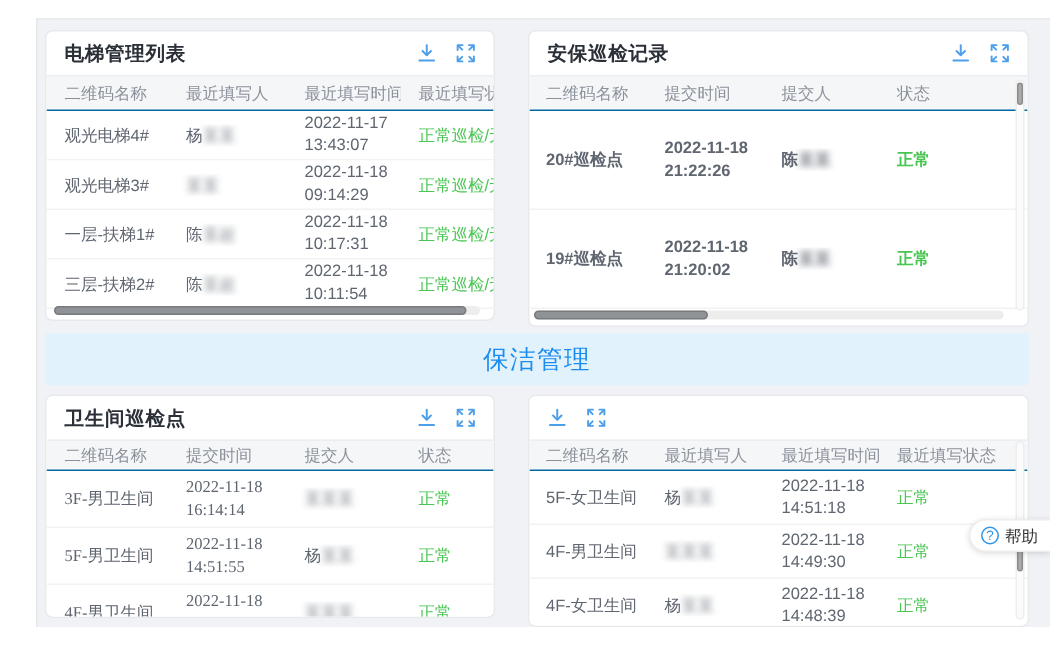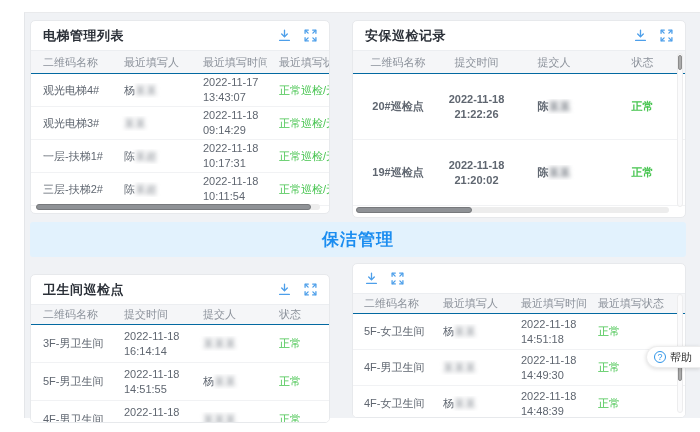--- a/index.html
+++ b/index.html
@@ -6,22 +6,22 @@
   html,body { width:700px; height:432px; background:#ffffff; overflow:hidden;
               font-family:"Liberation Sans","DejaVu Sans",sans-serif; }
   .stage { position:relative; width:700px; height:363px; }
 
   .content { position:absolute; left:24px; top:12px; width:676px; height:406px;
              background:#f0f2f5; border-left:1px solid #e4e6e9; border-top:1px solid #e9eaec; }
 
   .card { position:absolute; background:#fff; border:1px solid #e7e9ec; border-radius:5px;
           overflow:hidden; }
   #card1 { left:30px; top:20px;  width:300px; height:194px; }
-  #card2 { left:352px; top:20px; width:334px; height:198px;text-align:center; }
-  #card3 { left:30px; top:274px; width:300px; height:149px; }
+  #card2 { left:352px; top:20px; width:334px; height:198px; }
+  #card3 { left:30px; top:263px; width:300px; height:149px;font-family:Liberation Serif, serif; }
   #card4 { left:352px; top:263px; width:334px; height:155px; }
 
   .card-head { height:29px; display:flex; align-items:center; justify-content:space-between;
                padding:0 12px; }
   .card-title { font-size:13px; font-weight:bold; color:#2b3038; letter-spacing:.5px; }
   .head-icons { display:flex; gap:13px; align-items:center; }
   .icon-btn { width:13px; height:13px; display:inline-flex; cursor:pointer; }
   .icon-btn svg { width:13px; height:13px; }
 
   .thead { display:flex; background:#f5f6f8; border-top:1px solid #eceef1;
@@ -41,21 +41,21 @@
   .rc .c1 { width:79px; } .rc .c2 { width:78px; } .rc .c3 { width:77px; } .rc .c4 { width:100px; }
   .rc .cell { padding-left:11px; }
 
   .dt { line-height:1.35; }
   .status-ok { color:#49c552; }
   .blurred { filter:blur(2.3px); color:#8a8f96; }
 
   .banner { position:absolute; left:30px; top:222px; width:656px; height:35px;
             background:#e2f2fd; border-radius:3px; display:flex; align-items:center;
             justify-content:center; }
-  .banner-text { color:#1b8df0; font-size:17px; font-weight:bold; letter-spacing:1px; }
+  .banner-text { color:#1b8df0; font-size:17px; font-weight:normal; letter-spacing:1px; }
 
   
   .hscroll { position:absolute; height:6px; background:#ededed; border-radius:3px; }
   .hthumb { position:absolute; top:0; height:6px; background:#8f9296; border:1px solid #77797c;
             border-radius:3px; }
   #card1 .hscroll { left:5px; right:9px; bottom:3px; }
   #card1 .hthumb { left:0; width:97%; }
   #card2 .hscroll { left:3px; right:16px; bottom:4px; }
   #card2 .hthumb { left:0; width:37%; }
   .vscroll { position:absolute; width:6px; background:#fbfbfc; border:1px solid #ededee;

